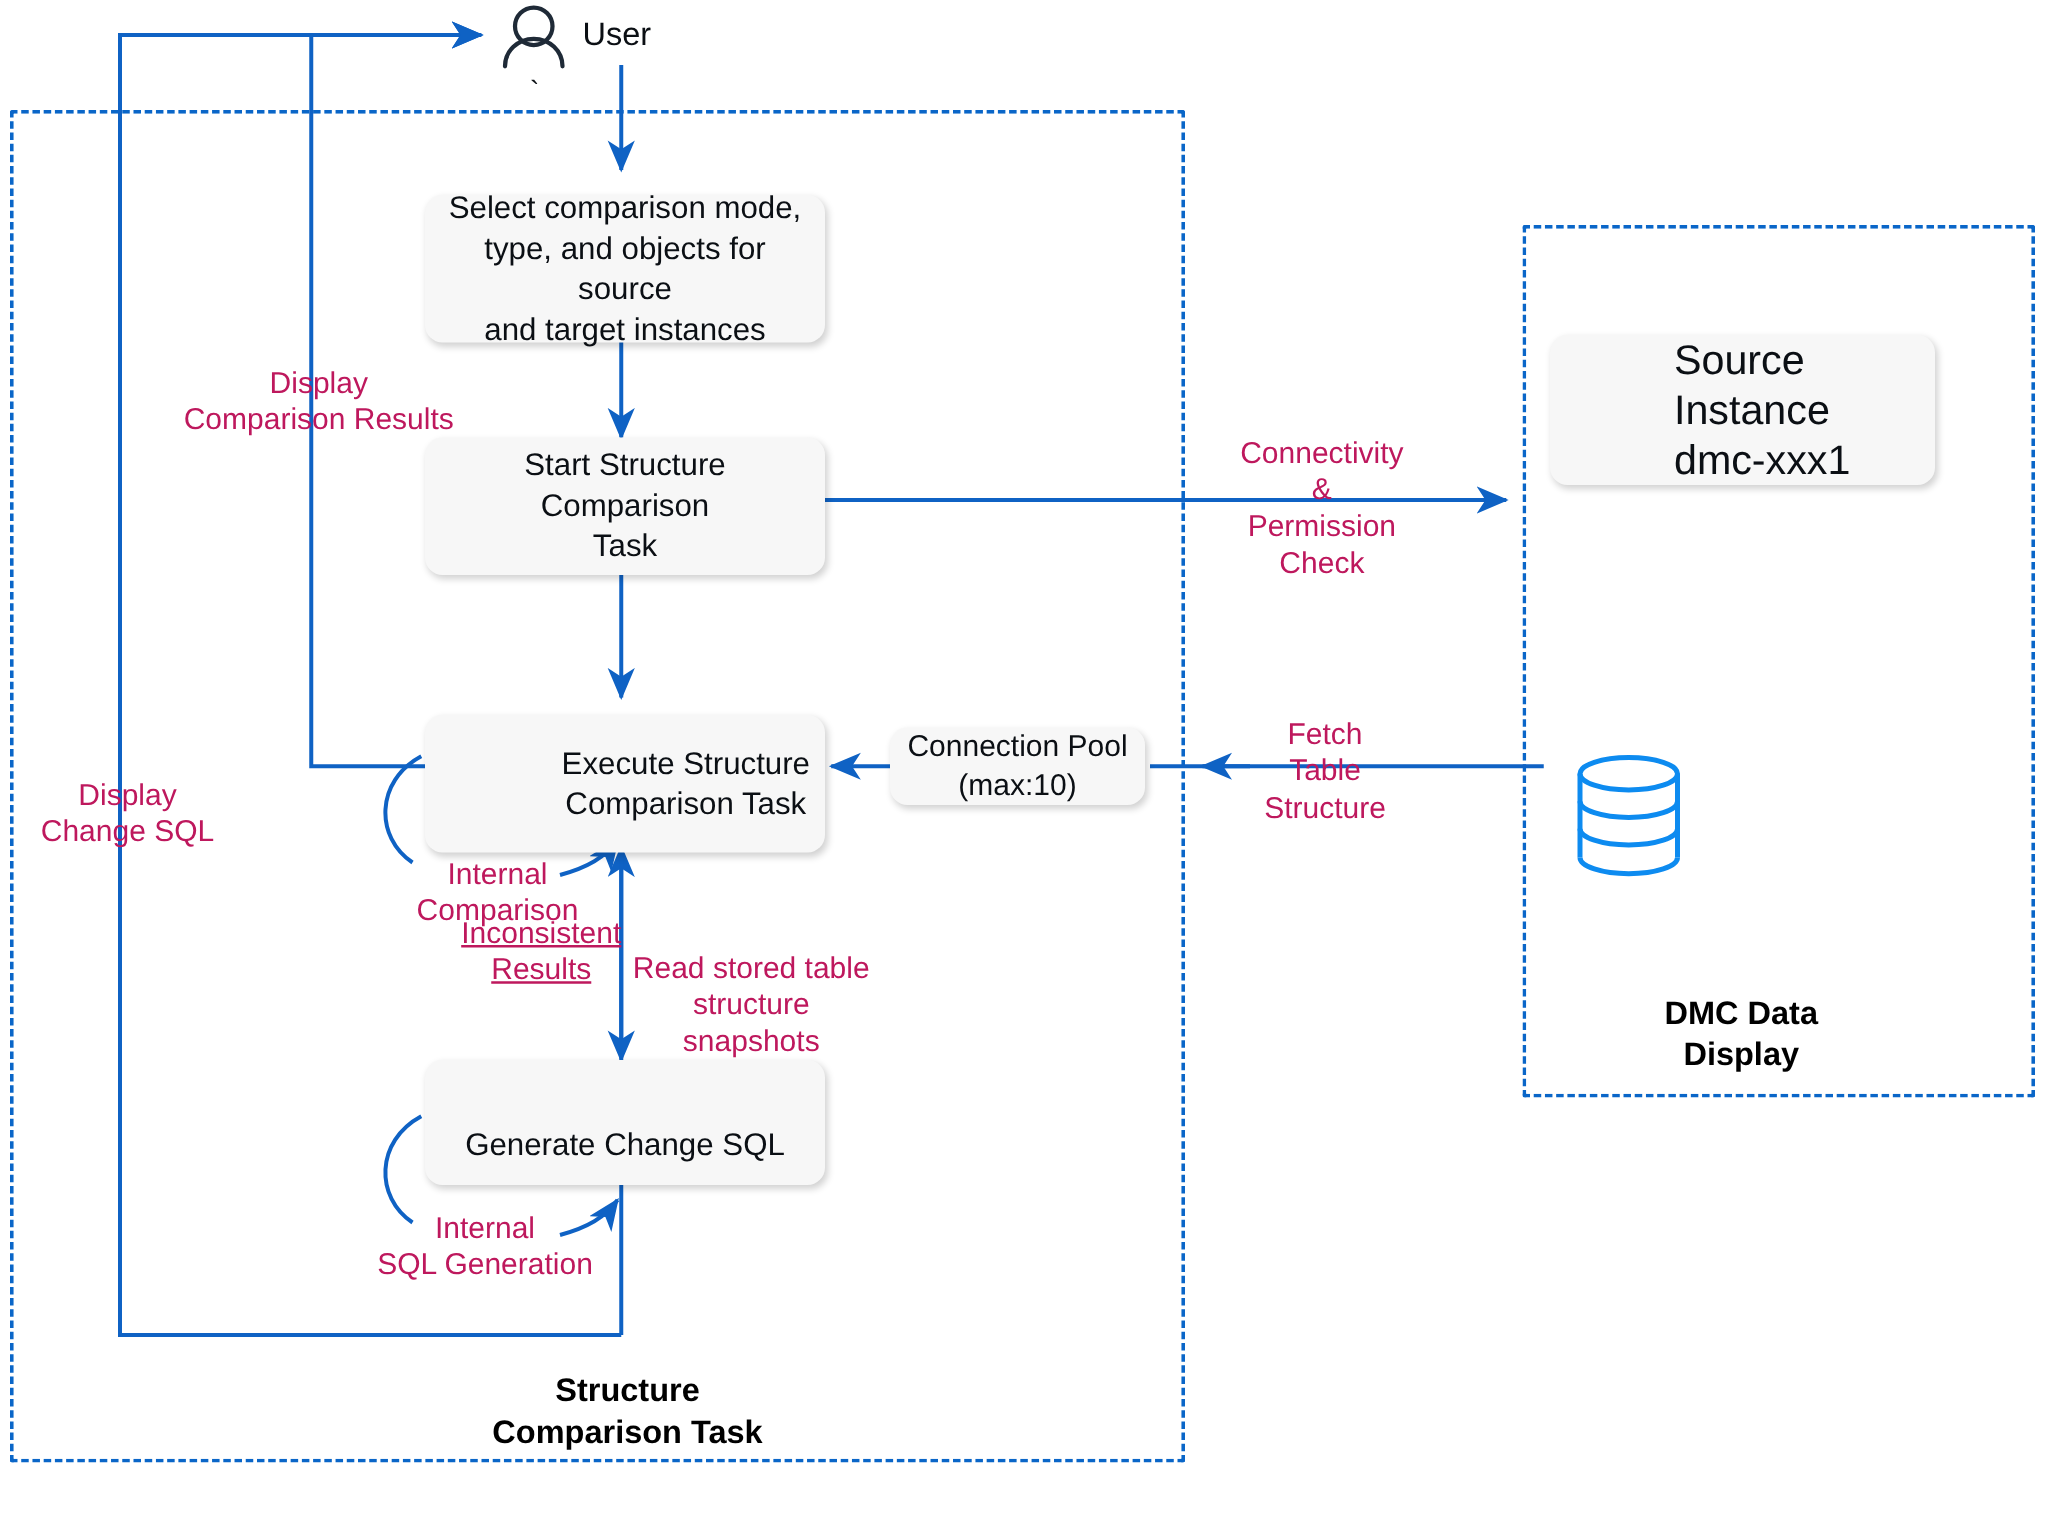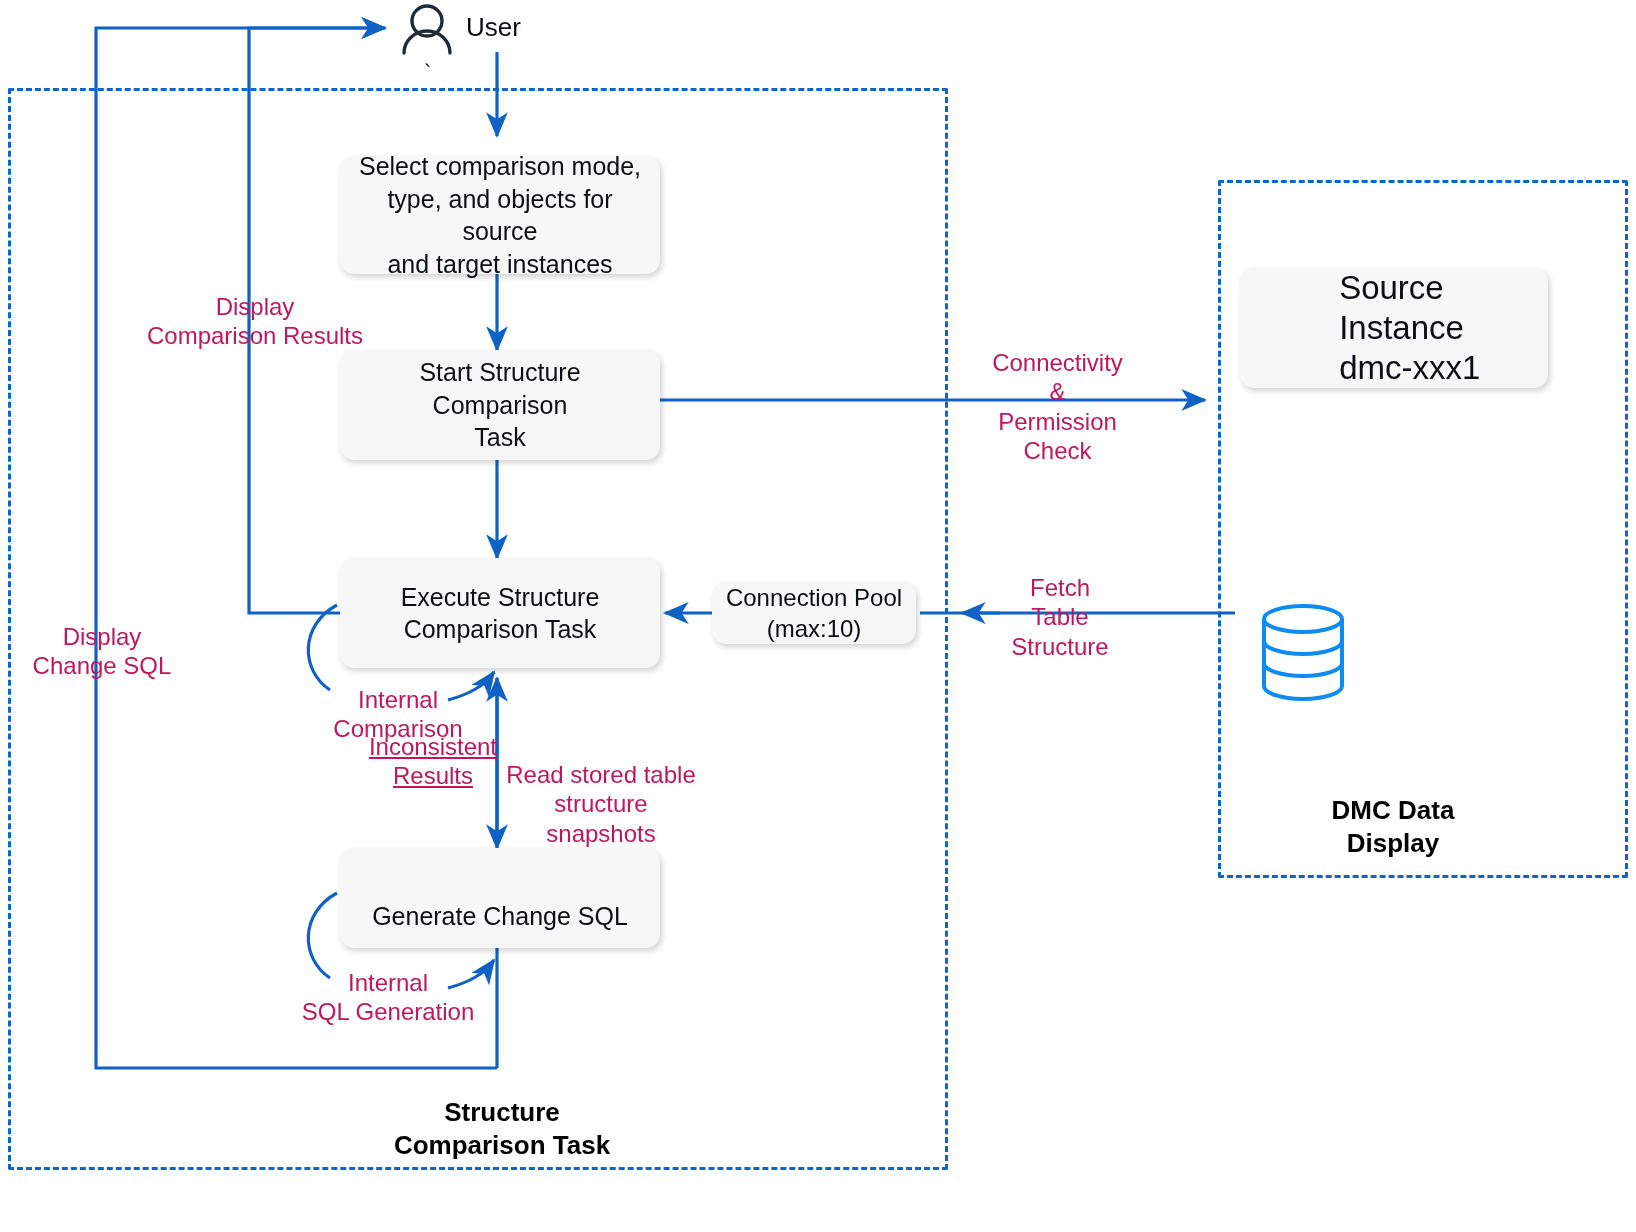--- a/index.html
+++ b/index.html
@@ -104,21 +104,21 @@
     <span style="white-space:pre-line;">Select comparison mode,
 type, and objects for source
 and target instances</span>
   </div>
 
   <div class="node" style="left:340px;top:350px;width:320px;height:110px;">
     <span style="white-space:pre-line;">Start Structure Comparison
 Task</span>
   </div>
 
-  <div class="node" style="left:340px;top:558px;width:320px;height:110px;">
+  <div class="node" style="left:340px;top:572px;width:320px;height:110px;justify-content:flex-end;">
     <span style="white-space:pre-line;">Execute Structure
 Comparison Task</span>
   </div>
 
   <div class="node" style="left:712px;top:582px;width:204px;height:62px;font-size:24px;">
     <span style="white-space:pre-line;">Connection Pool
 (max:10)</span>
   </div>
 
   <div class="node" style="left:340px;top:848px;width:320px;height:100px;">

